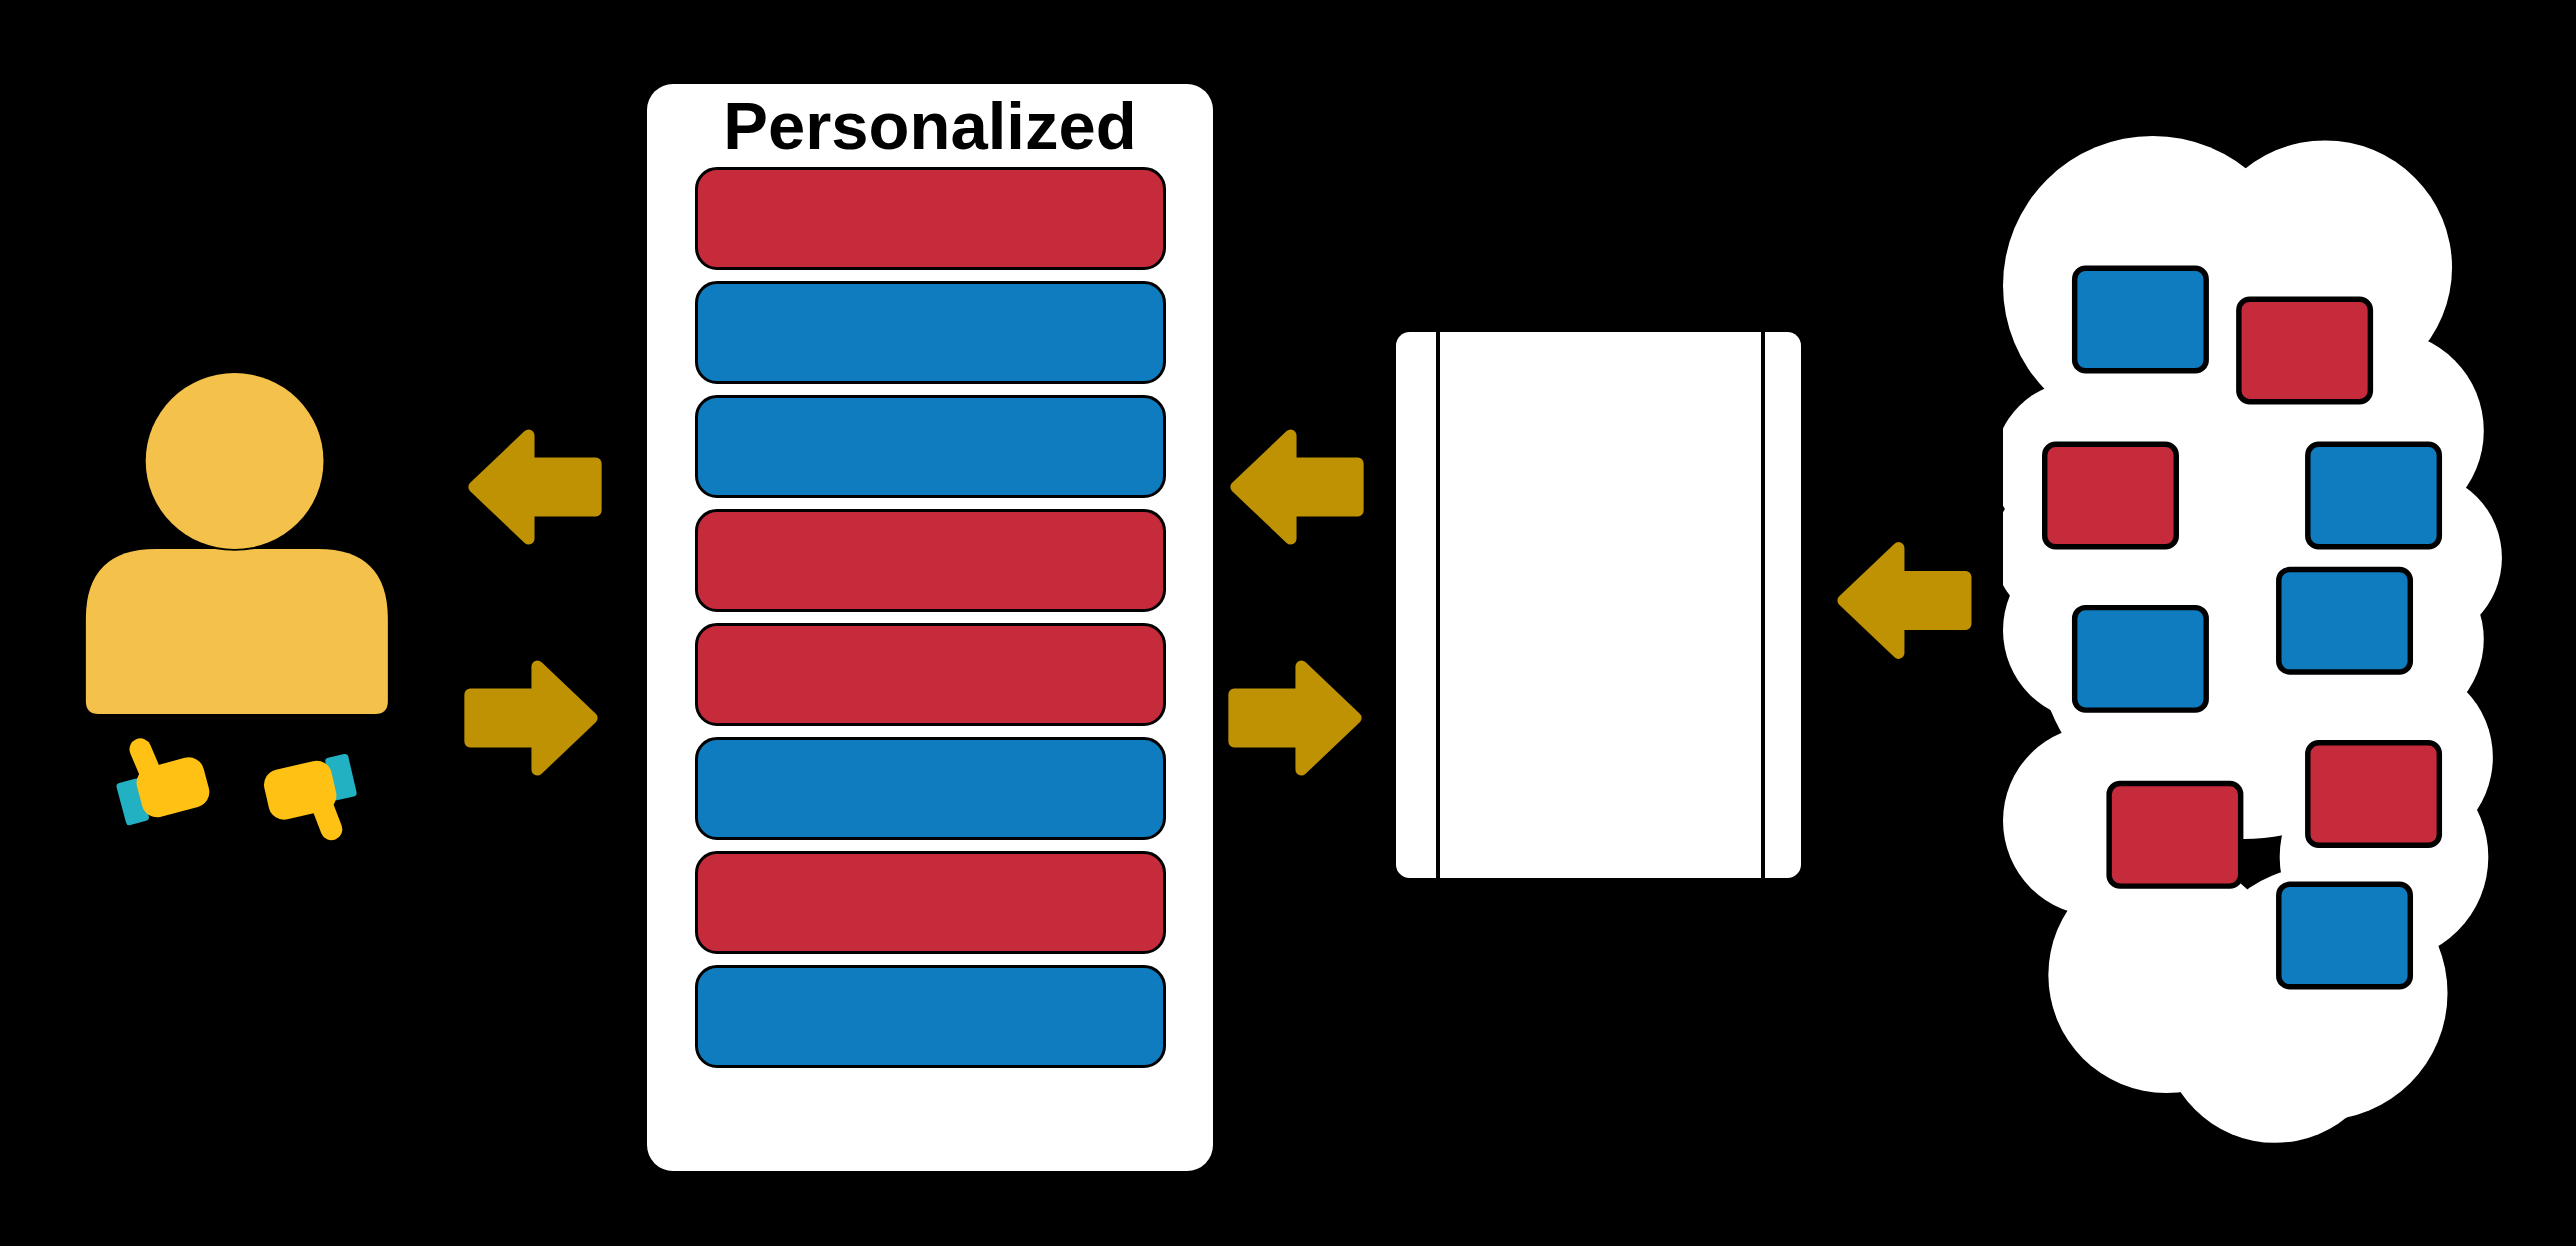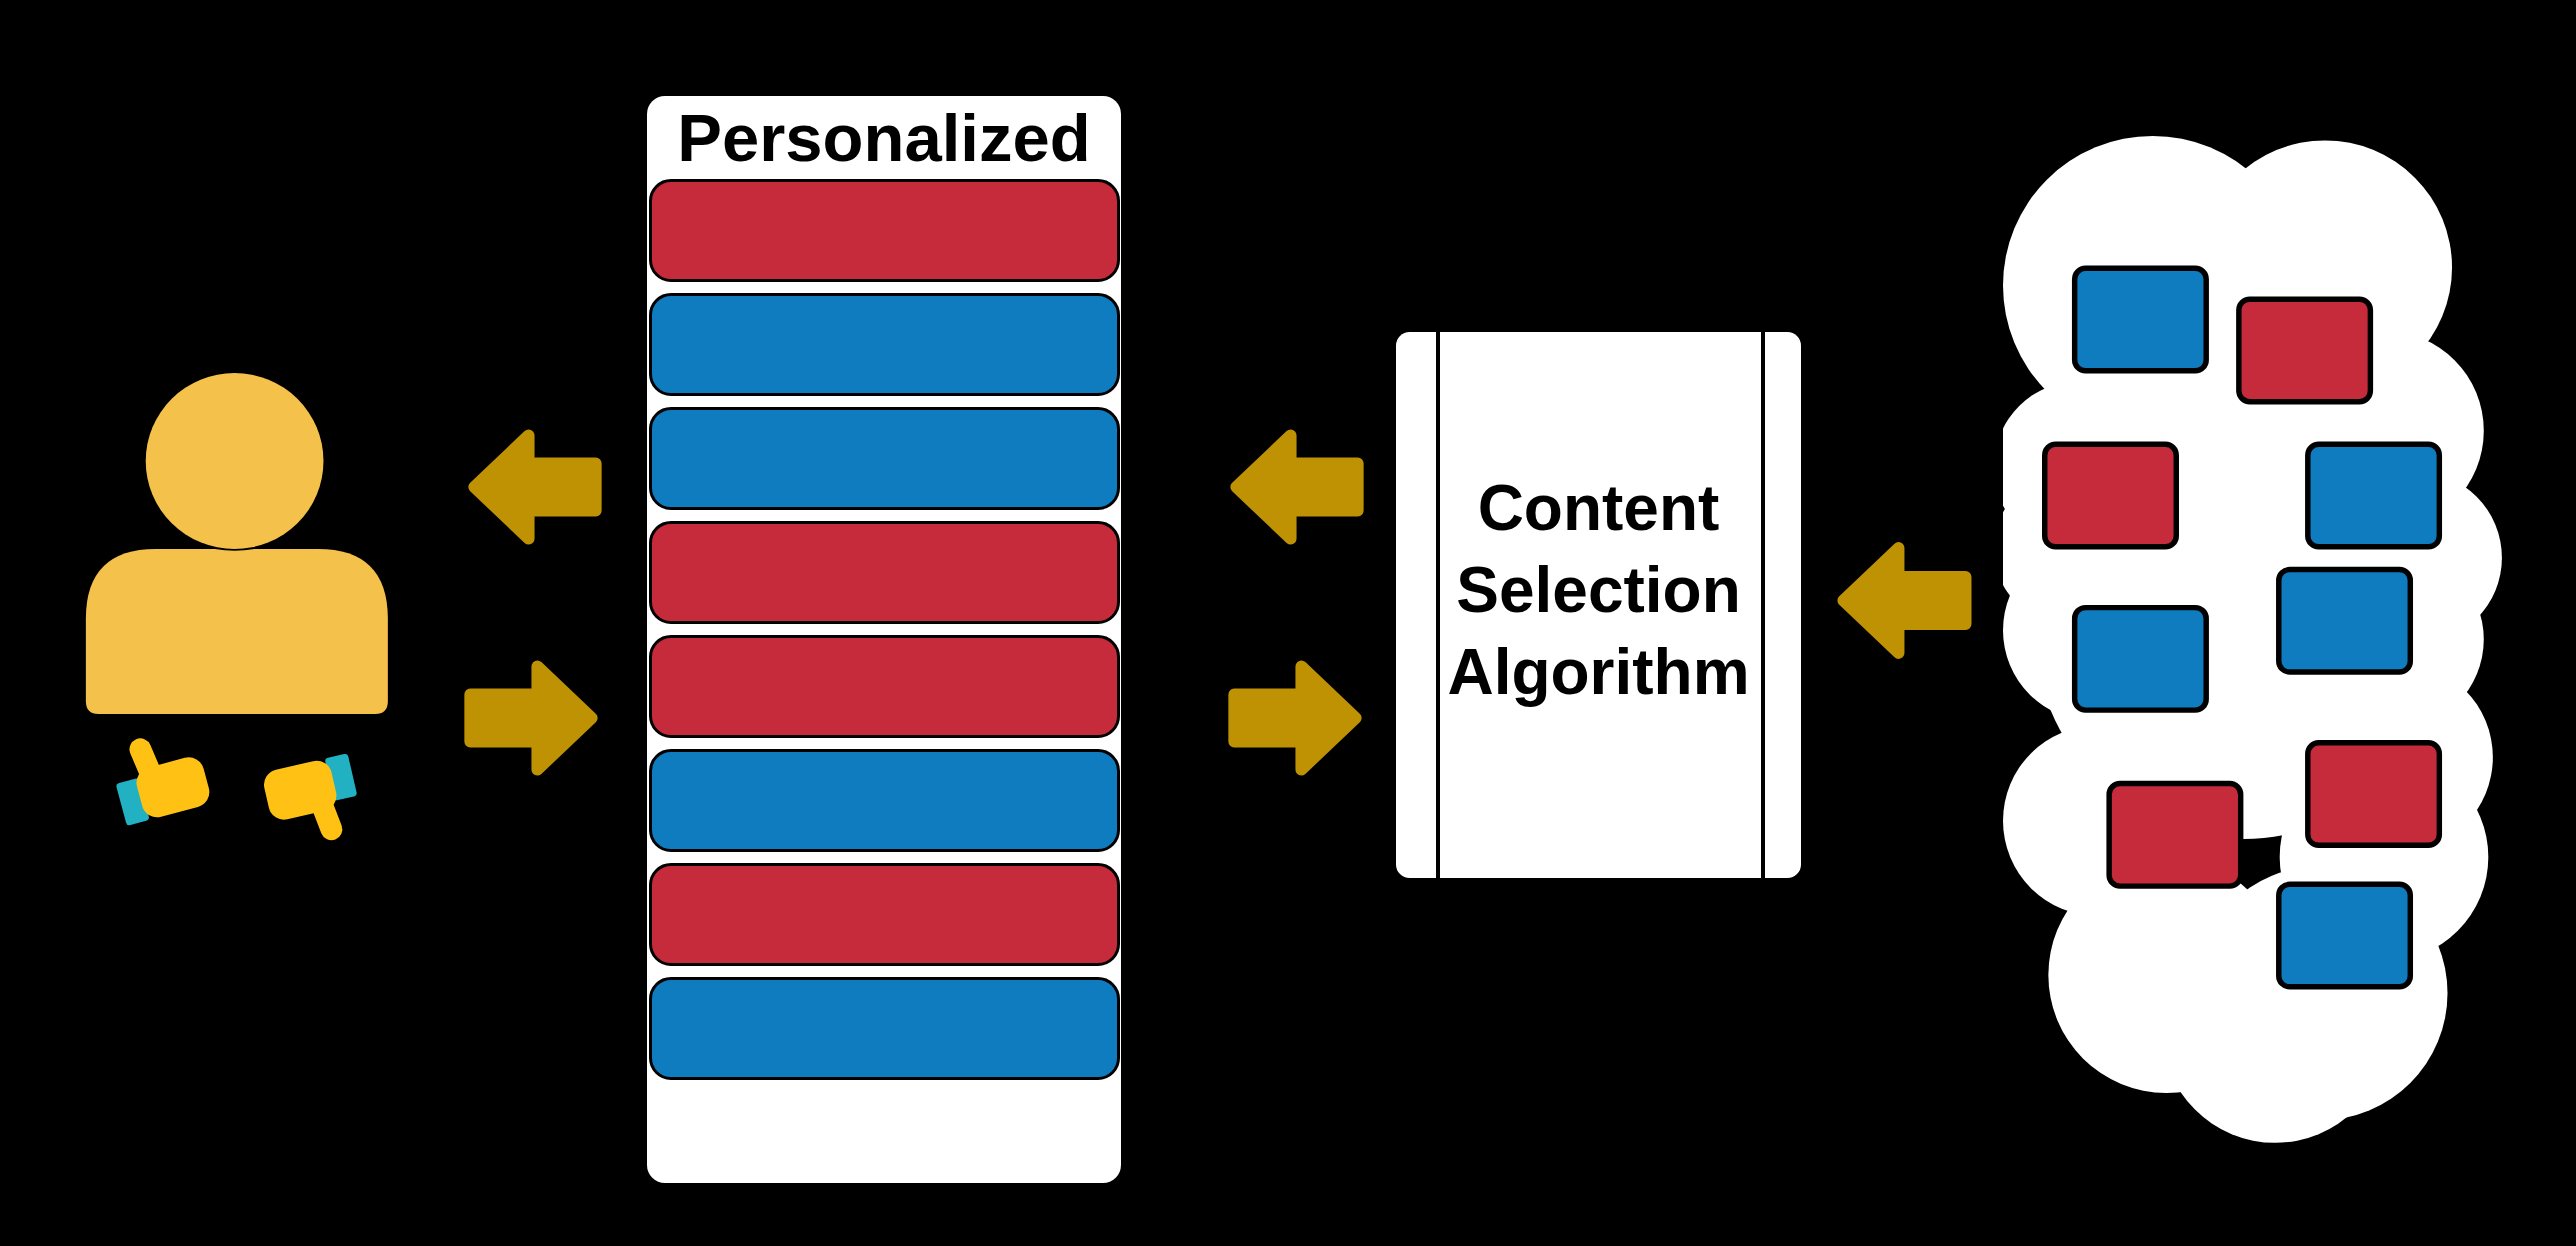--- a/index.html
+++ b/index.html
@@ -5,22 +5,22 @@
   html,body{margin:0;padding:0;background:#000;}
   .stage{
     position:relative;
     width:2576px;height:1247px;
     background:var(--bg,#000);
     overflow:hidden;
     font-family:"Liberation Sans", sans-serif;
   }
   
   .feed-panel{
-    position:absolute;left:647px;top:96px;width:474px;height:1087px;
-    background:var(--panel-white);border-radius:18px;
+    position:absolute;left:647px;top:84px;width:566px;height:1087px;
+    background:var(--panel-white);border-radius:26px;
     box-sizing:border-box;
   }
   .feed-title{
     margin:0;text-align:center;
     font-size:67px;line-height:83px;font-weight:700;
     color:var(--text-black);letter-spacing:0;
   }
   .feed-items{width:471px;margin:0 auto;}
   .feed-item{
     height:103px;margin-bottom:11px;
@@ -114,25 +114,20 @@
   <svg class="arrow" style="left:1229px;top:426px" width="136" height="122" viewBox="0 0 150 134">
     <polygon points="142,41 68,41 68,10 8,67 68,124 68,93 142,93"></polygon>
   </svg>
   <svg class="arrow" style="left:1227px;top:657px" width="136" height="122" viewBox="0 0 150 134">
     <polygon points="8,41 82,41 82,10 142,67 82,124 82,93 8,93"></polygon>
   </svg>
 
   <div class="algo-box">
     <div class="algo-inner-line left"></div>
     <div class="algo-inner-line right"></div>
-    <div class="algo-label">
-      <span>Content</span>
-      <span>Selection</span>
-      <span>Algorithm</span>
-    </div>
   </div>
 
   <svg class="arrow" style="left:1835px;top:538px" width="138" height="125" viewBox="0 0 152 138">
     <polygon points="144,43 70,43 70,11 9,69 70,127 70,95 144,95"></polygon>
   </svg>
 
   <svg class="cloud-svg" width="508" height="1053" viewBox="0 0 560 1160">
     <g>
       <circle class="fill-white" cx="165" cy="170" r="165"></circle>
       <circle class="fill-white" cx="355" cy="150" r="140"></circle>

